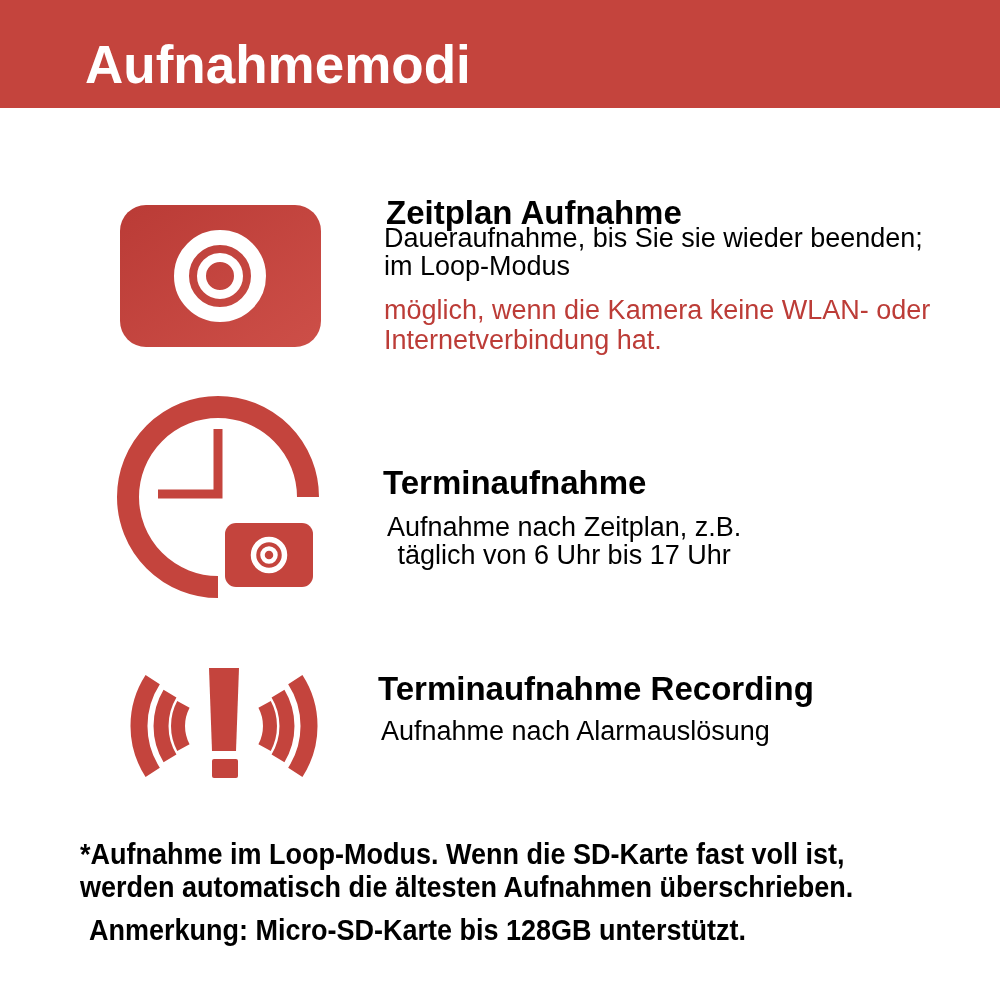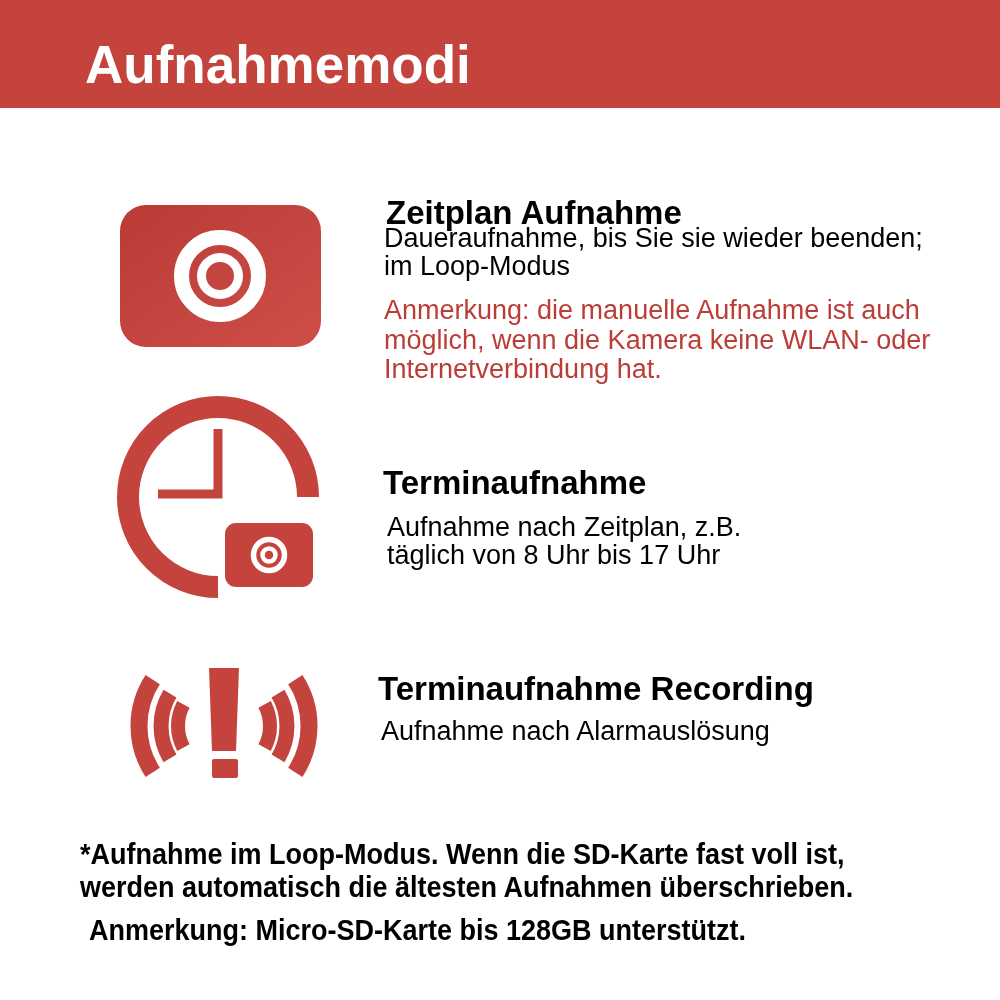--- a/index.html
+++ b/index.html
@@ -83,43 +83,42 @@
     </svg>
 
     <h2 class="abs sec-title" style="left:386px; top:196px;">Zeitplan Aufnahme</h2>
 
     <div class="abs sec-body" style="left:384px; top:224px;">
       <div>Daueraufnahme, bis Sie sie wieder beenden;</div>
       <div>im Loop-Modus</div>
     </div>
 
     <div class="abs sec-note" style="left:384px; top:296px;">
-      <div>Anmerkung: die manuelle Aufnahme ist auch</div>
       <div>möglich, wenn die Kamera keine WLAN- oder</div>
       <div>Internetverbindung hat.</div>
     </div>
   </section>
 
   <section>
     <svg class="icon" style="left:105px; top:395px;" width="245" height="205" viewBox="105 395 245 205">
 
       <path class="accent-stroke" d="M 308 497 A 90 90 0 1 0 218 587" stroke-width="22"></path>
 
       <path class="accent-stroke" d="M 218 429 V 494 H 158" stroke-width="9"></path>
 
       <rect class="accent-fill" x="225" y="523" width="88" height="64" rx="11"></rect>
       <circle class="white-ring" cx="269" cy="555" r="15.5" stroke-width="5.5"></circle>
       <circle class="white-ring" cx="269" cy="555" r="6.5" stroke-width="4.5"></circle>
     </svg>
 
     <h2 class="abs sec-title" style="left:383px; top:466px;">Terminaufnahme</h2>
 
-    <div class="abs sec-body" style="left:387px; top:513px;">
+    <div class="abs sec-body" style="left:387px; top:513px;text-align:center;">
       <div>Aufnahme nach Zeitplan, z.B.</div>
-      <div>täglich von 8 Uhr bis 17 Uhr</div>
+      <div>täglich von 6 Uhr bis 17 Uhr</div>
     </div>
   </section>
 
   <section>
     <svg class="icon" style="left:110px; top:650px;" width="240" height="140" viewBox="110 650 240 140">
 
       <polygon class="accent-fill" points="209,668 239,668 236,751 212,751"></polygon>
       <rect class="accent-fill" x="212" y="759" width="26" height="19" rx="2"></rect>
 
       <path class="accent-stroke" d="M 264.6 704.4 A 46 46 0 0 1 264.6 747.6" stroke-width="14"></path>

